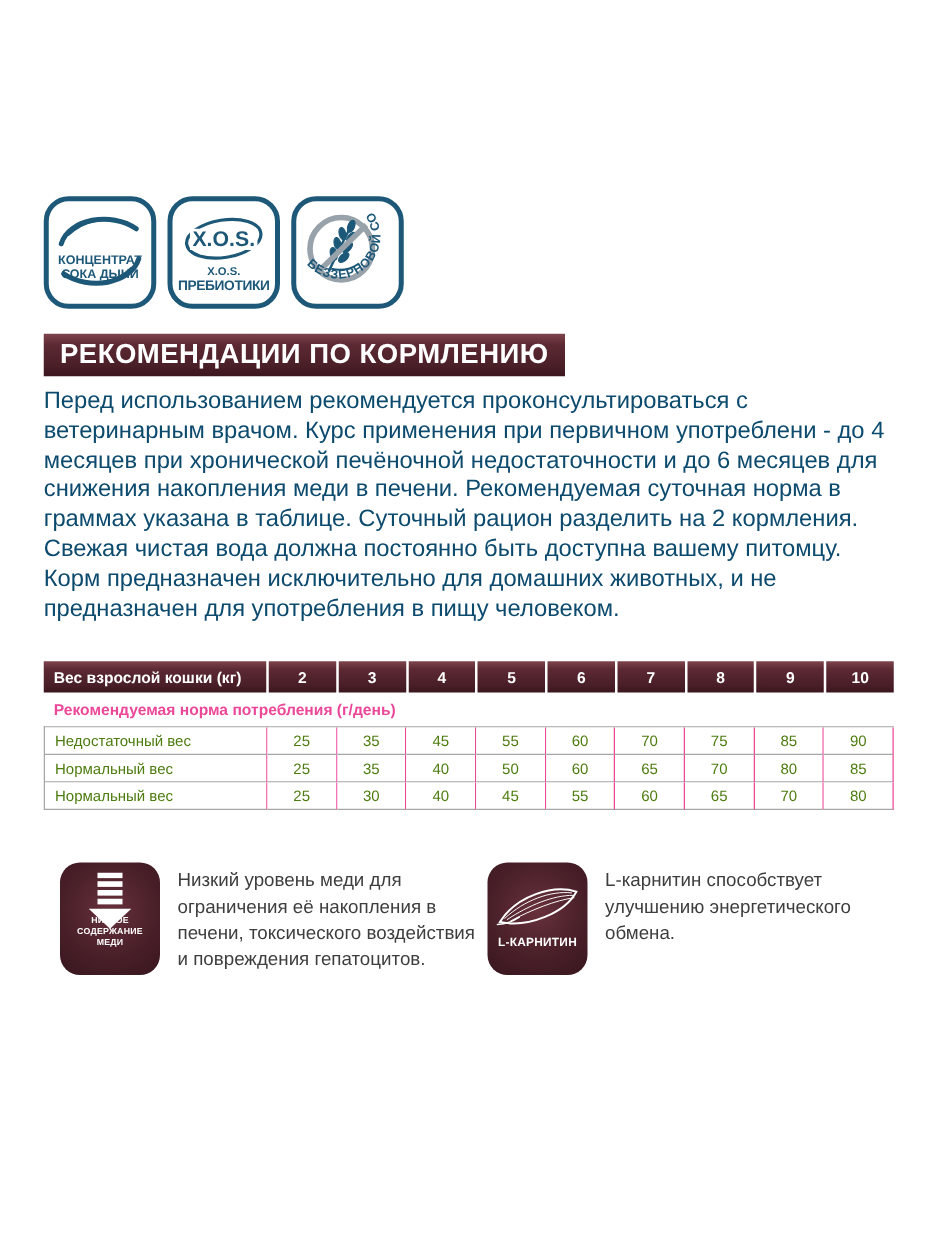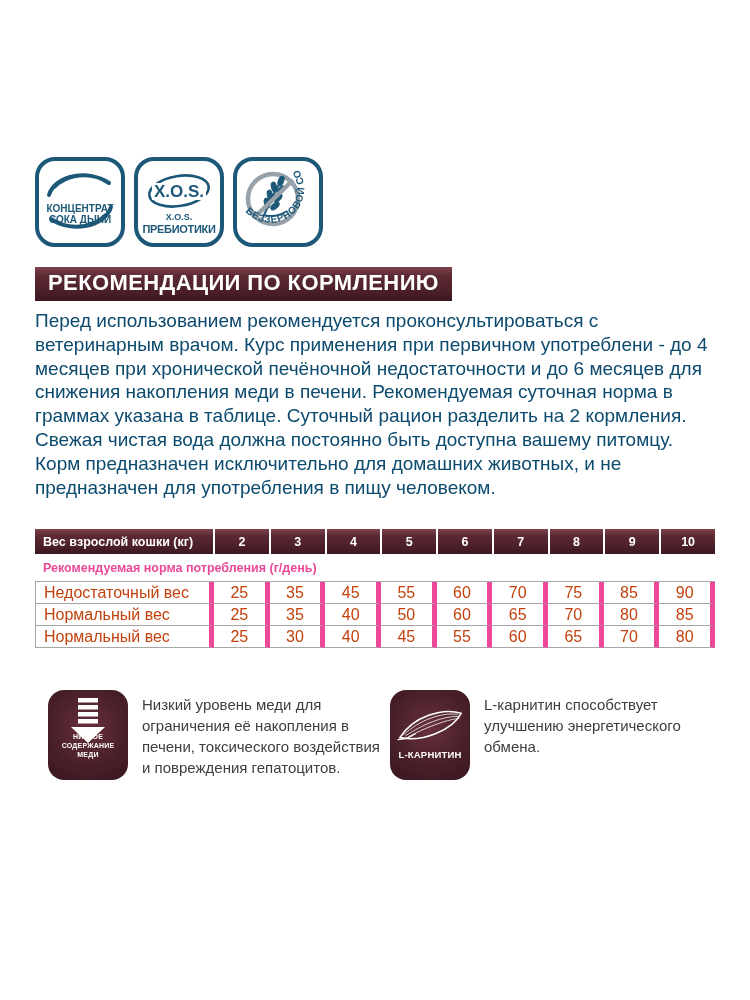--- a/index.html
+++ b/index.html
@@ -74,22 +74,22 @@
     height:25px; color:#fff; font-weight:bold; font-size:12.5px;
     display:flex; align-items:center; justify-content:center;
   }
   .tbl-hcell.first { justify-content:flex-start; padding-left:8px; }
   .tbl-sub { font-weight:bold; font-size:12.5px; color:#ec4899; padding:7px 0 6px 8px; }
   .tbl-grid {
     display:grid; grid-template-columns:178px repeat(9,1fr);
     border-top:1px solid #a6a6a6; border-left:1px solid #a6a6a6;
   }
   .tbl-cell {
-    height:22px; border-right:5px solid #ec4899; border-bottom:1px solid #a6a6a6;
-    display:flex; align-items:center; justify-content:center; font-size:16px; color:#c2410c;
+    height:22px; border-right:1px solid #ec4899; border-bottom:1px solid #a6a6a6;
+    display:flex; align-items:center; justify-content:center; font-size:12px; color:#4d7c0f;
     background:#fff;
   }
   .tbl-cell.rowlabel { justify-content:flex-start; padding-left:8px; }
 
   
   .features { display:flex; margin-top:42px; padding-left:13px; }
   .feature { display:flex; align-items:flex-start; }
   .feature.left { width:350px; }
   .feature-icon {
     width:80px; height:90px; border-radius:16px; flex:none; position:relative;

